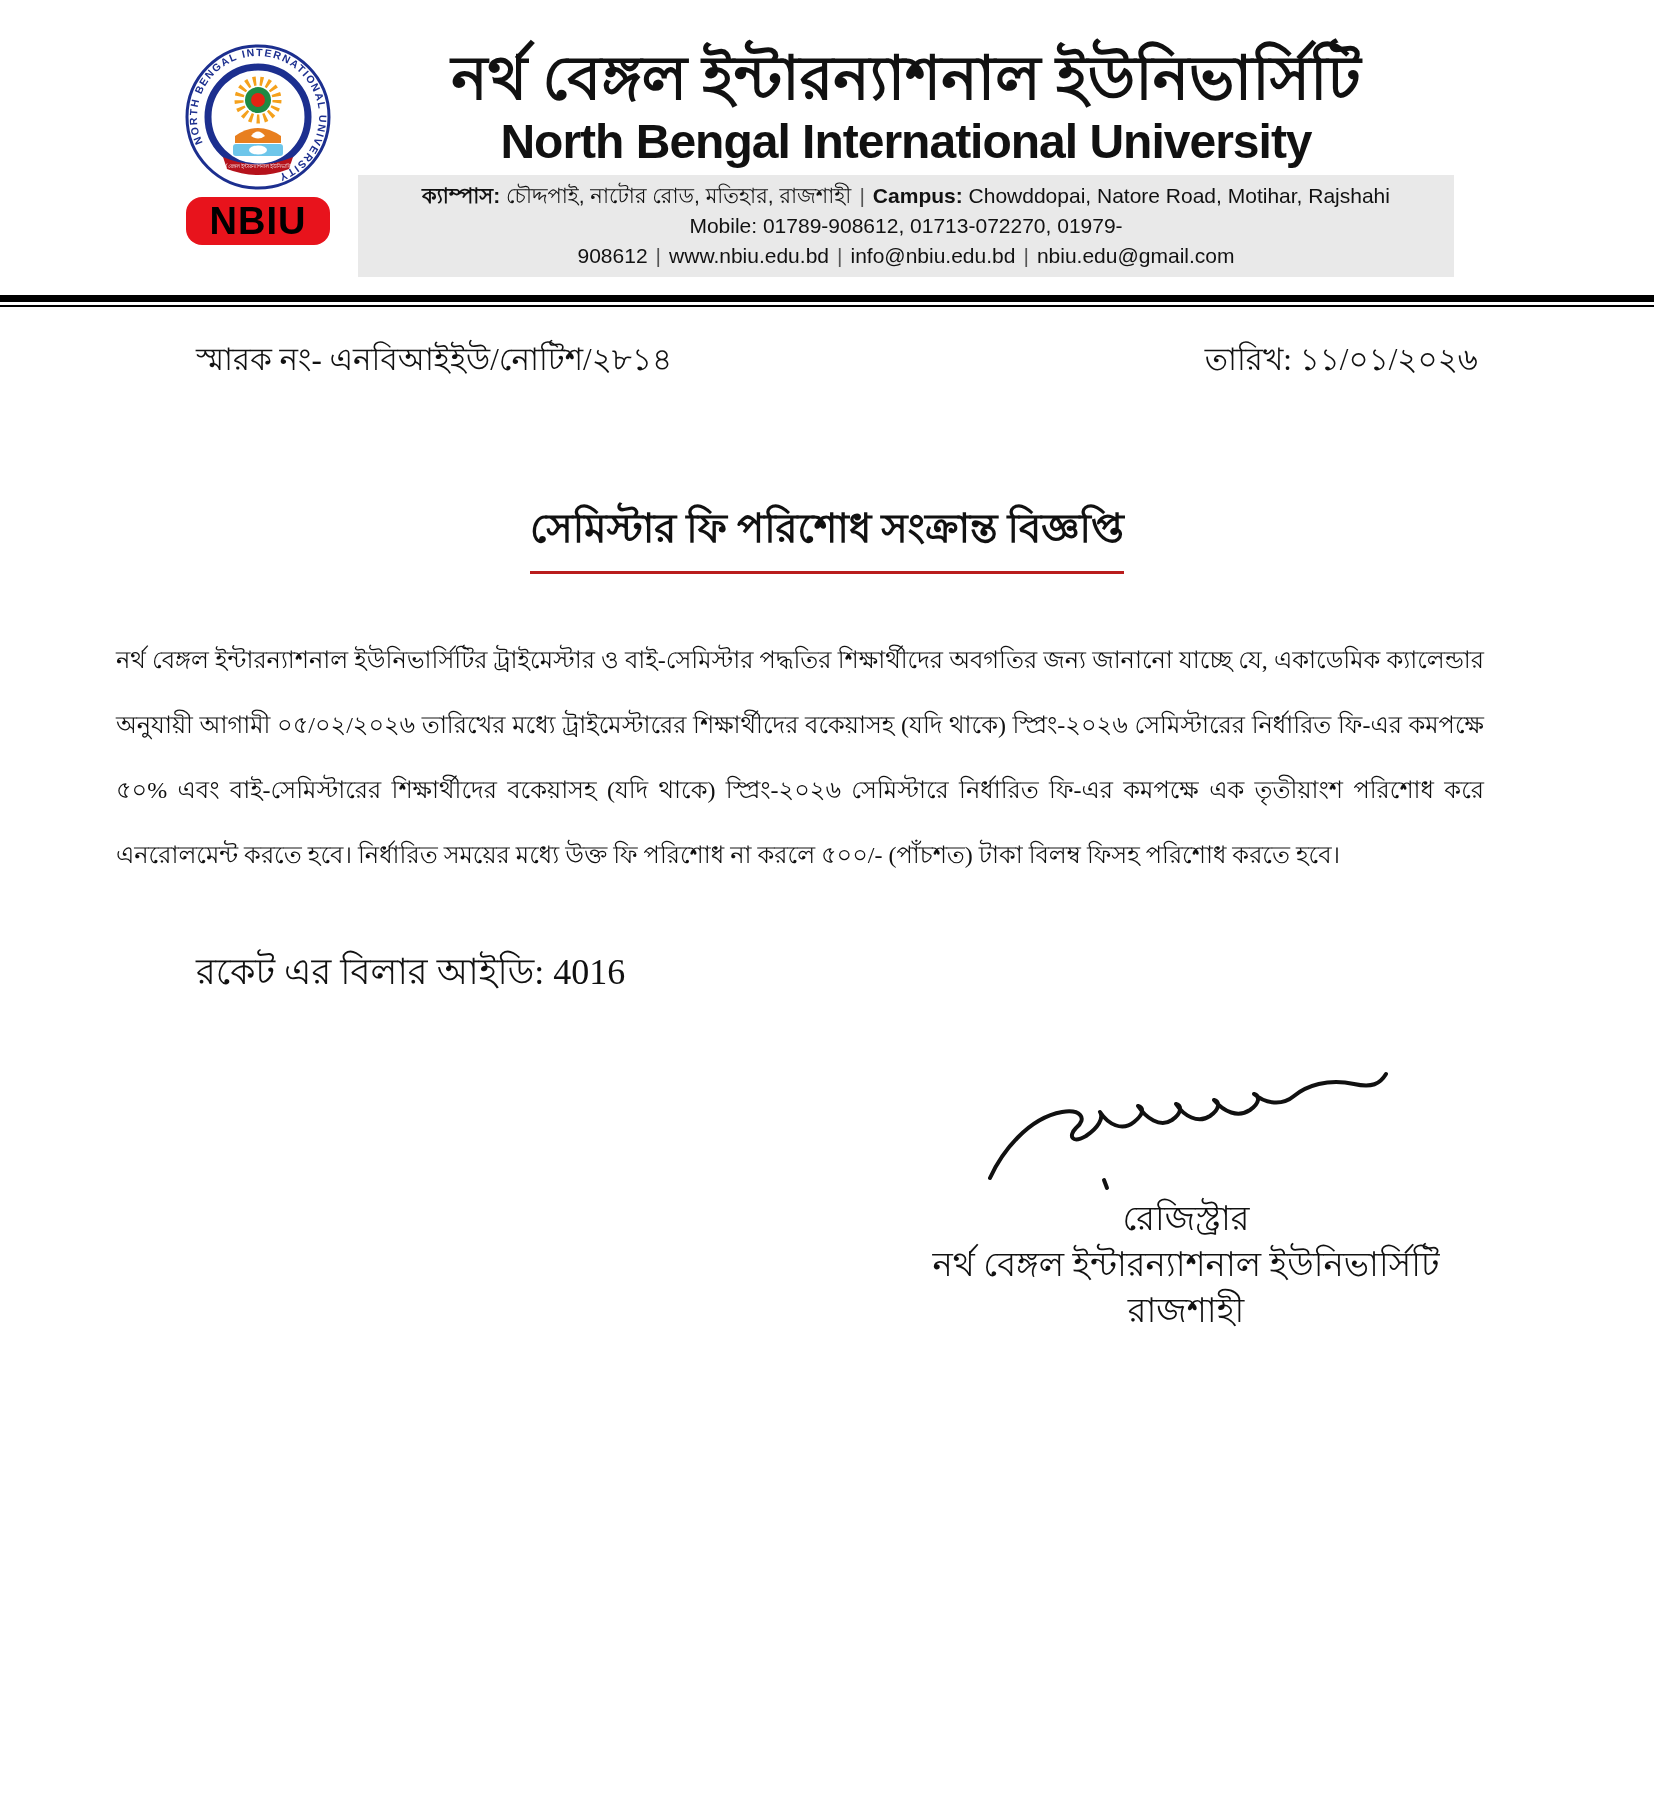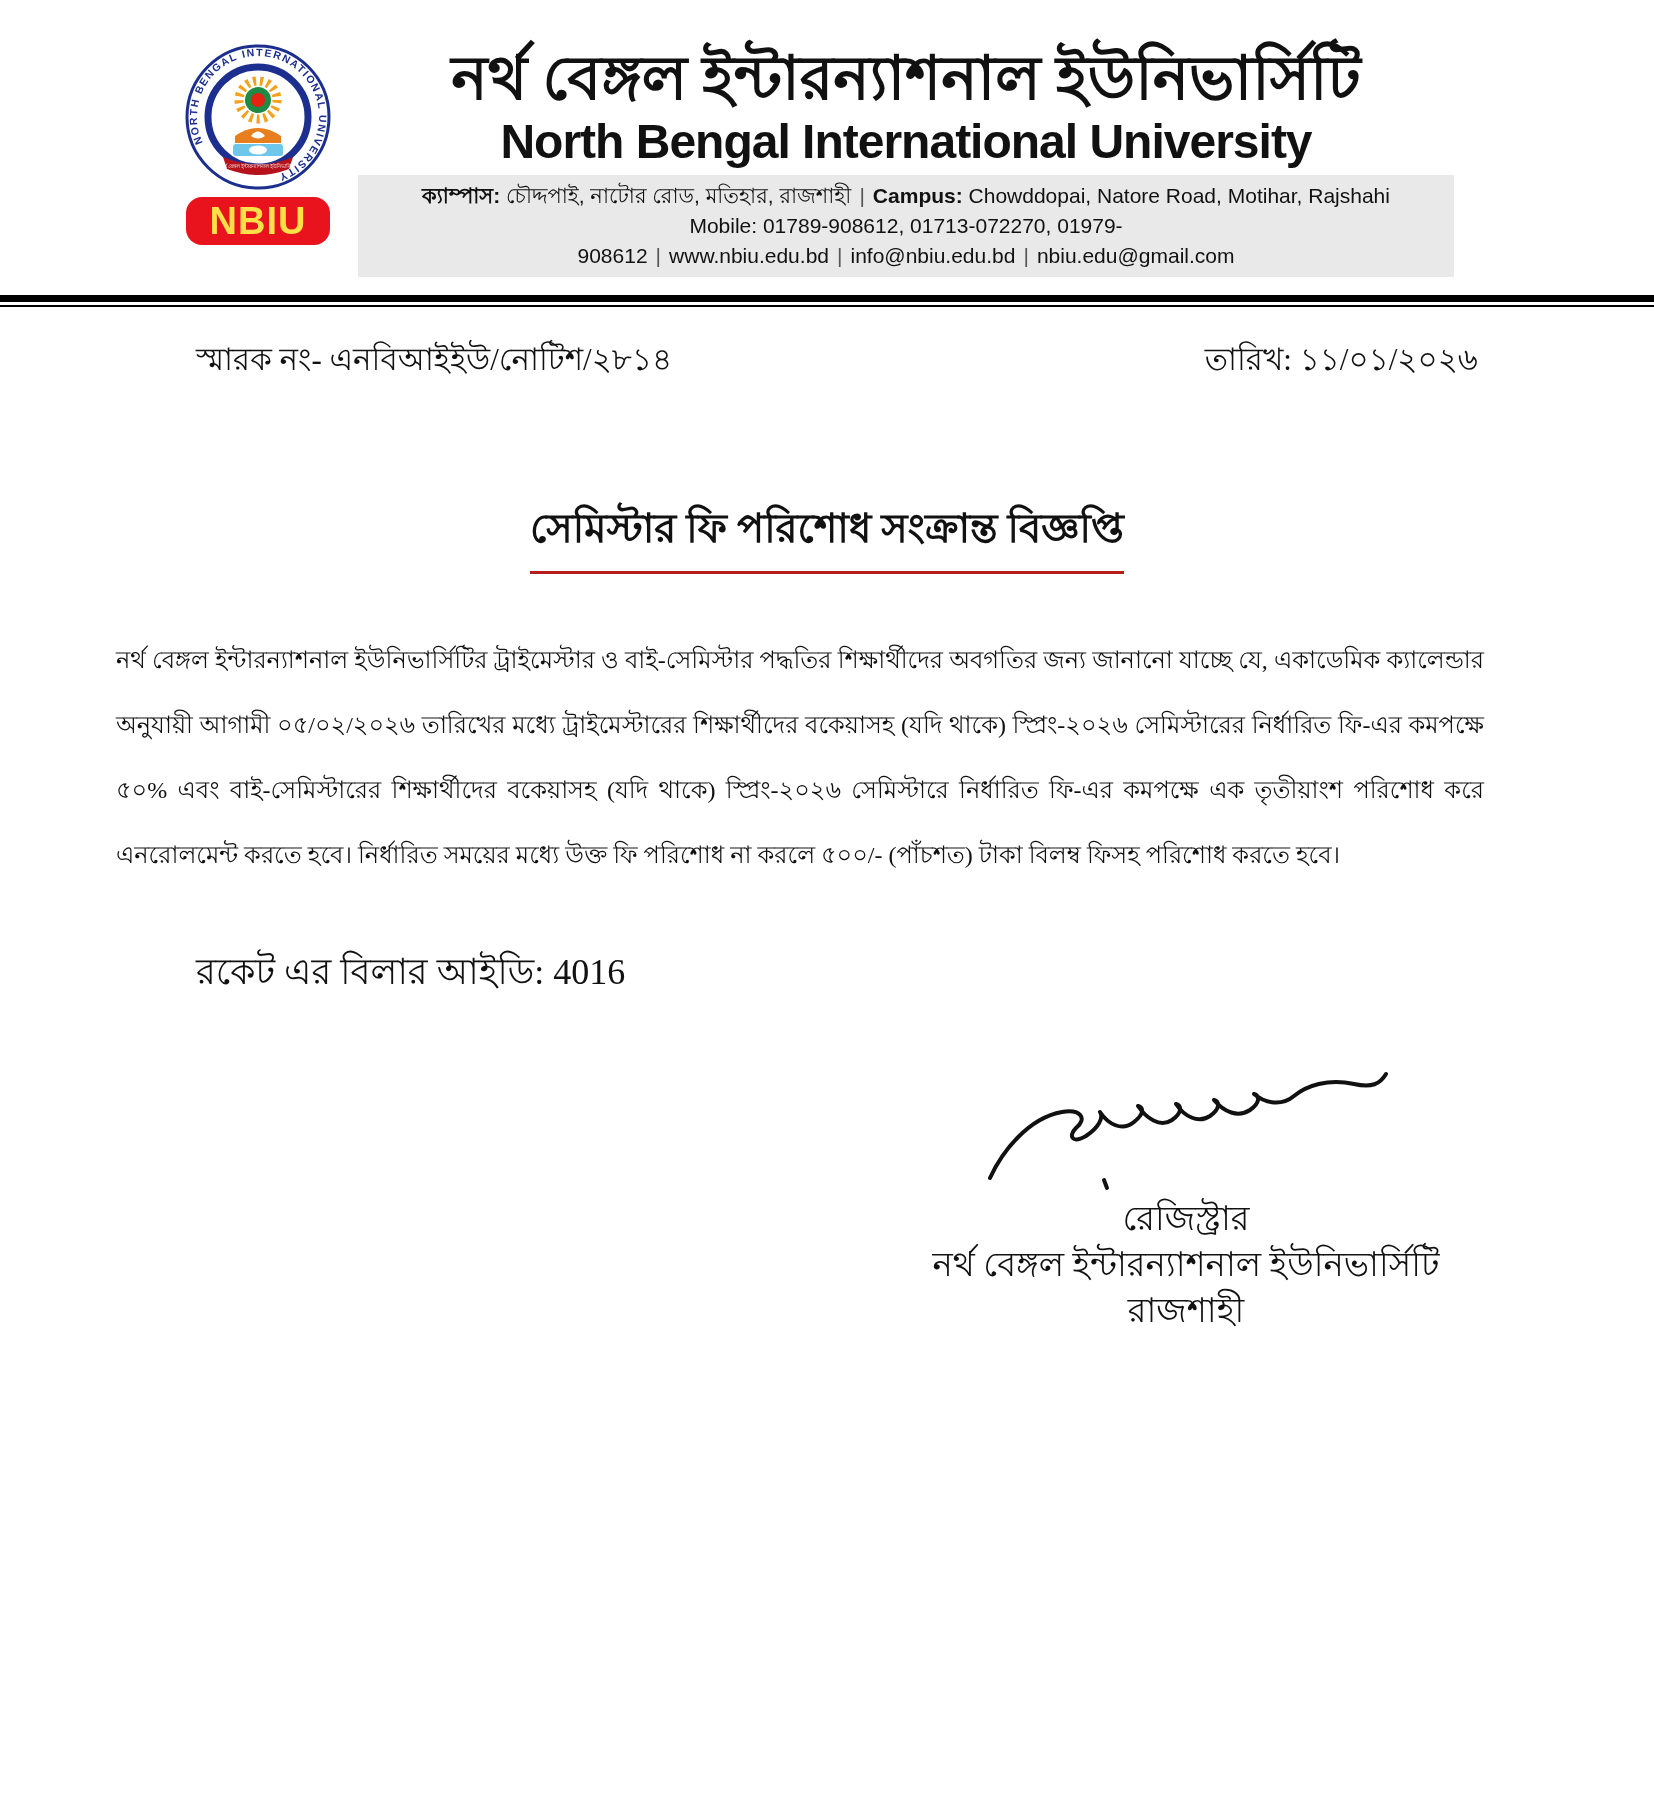--- a/index.html
+++ b/index.html
@@ -7,21 +7,21 @@
     width:1654px;height:1808px;background:#ffffff;color:#111;
     font-family:"Liberation Serif","DejaVu Serif",serif;
     position:relative;overflow:hidden;box-sizing:border-box;
   }
   
   .header{display:flex;gap:26px;margin:44px 200px 0 184px;align-items:flex-start;}
   .logo-col{width:148px;flex:0 0 148px;display:flex;flex-direction:column;align-items:center;gap:7px;}
   .nbiu-badge{
     width:144px;height:48px;background:#e8131c;border-radius:16px;
     display:flex;align-items:center;justify-content:center;
-    color:#fde047;font-family:"Liberation Sans","DejaVu Sans",sans-serif;
+    color:#000000;font-family:"Liberation Sans","DejaVu Sans",sans-serif;
     font-weight:bold;font-size:38px;letter-spacing:1px;
   }
   .head-text{flex:1;text-align:center;}
   .uni-bn{font-size:61px;line-height:70px;font-weight:bold;white-space:nowrap;}
   .uni-en{
     font-family:"Liberation Sans","DejaVu Sans",sans-serif;
     font-size:48px;line-height:52px;font-weight:bold;letter-spacing:-1px;white-space:nowrap;margin-top:2px;
   }
   .contact-bar{
     background:#e9e9e9;margin-top:7px;padding:6px 10px;

